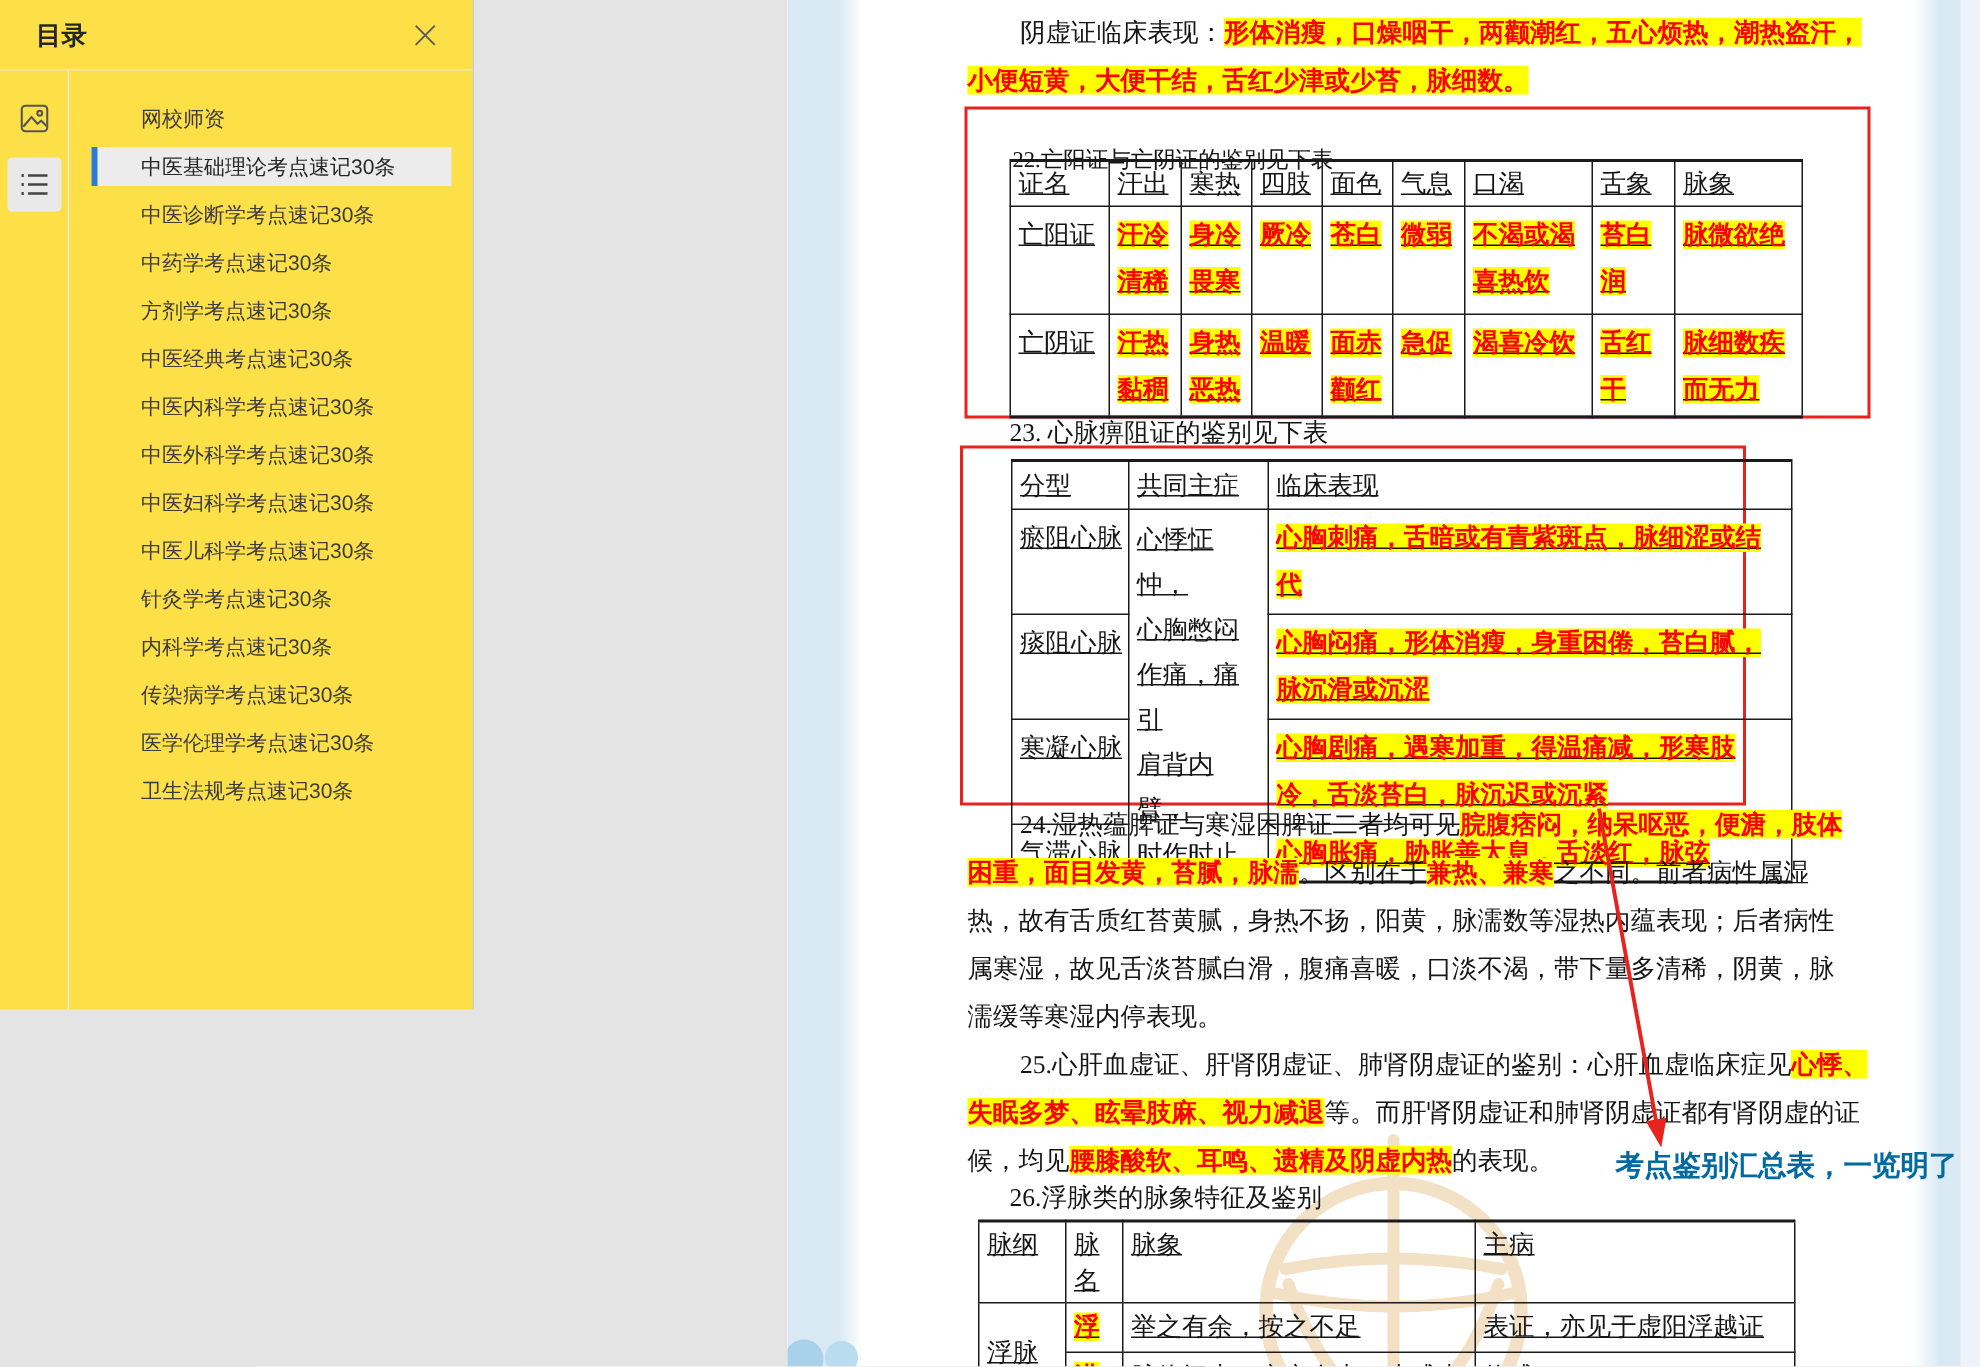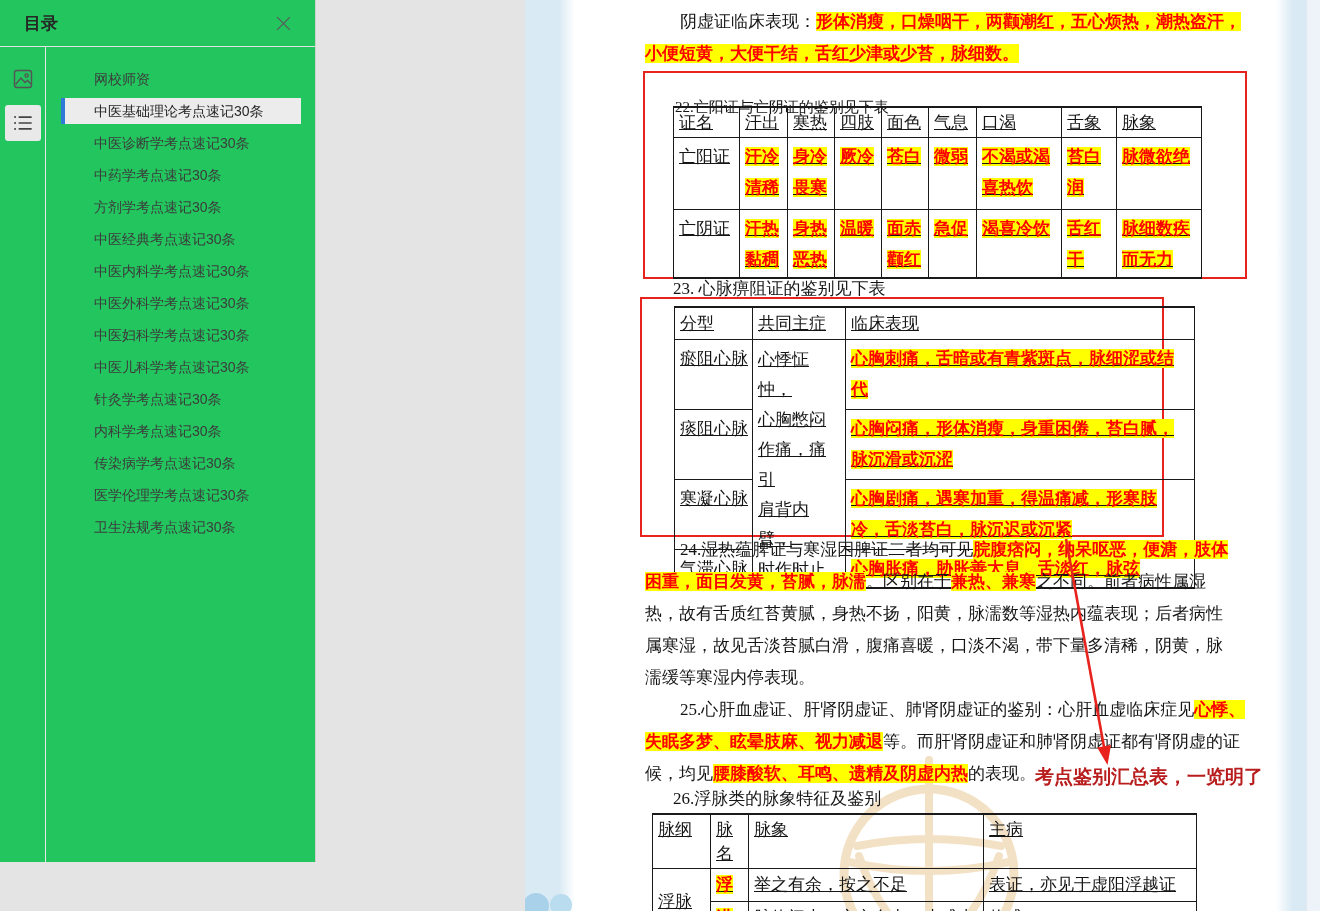--- a/index.html
+++ b/index.html
@@ -1,20 +1,20 @@
 <!DOCTYPE html>
 <html><head>
 <meta charset="utf-8">
 <style>
   * { box-sizing: border-box; margin: 0; padding: 0; }
   html,body { width:1320px; height:911px; overflow:hidden; }
   body { font-family:"Liberation Sans","DejaVu Sans",sans-serif; background:#e5e4e4; position:relative; }
 
   
-  .sidebar { position:absolute; left:0; top:0; width:316px; height:862px; background:#22c55e;
+  .sidebar { position:absolute; left:0; top:0; width:316px; height:673px; background:#fde047;
              border-right:1px solid #cfcfcf; z-index:6; }
   .sb-header { height:47px; border-bottom:1px solid #e3e3e3; display:flex; align-items:center;
                justify-content:space-between; padding:0 22px 0 24px; }
   .sb-title { font-size:17px; font-weight:bold; color:#262626; }
   .sb-close { width:20px; height:20px; cursor:pointer; display:flex; align-items:center; justify-content:center; }
   .sb-body { position:absolute; top:47px; bottom:0; left:0; right:0; }
   .icon-rail { position:absolute; left:0; top:0; bottom:0; width:46px; border-right:1px solid #e8e8e8;
                display:flex; flex-direction:column; align-items:center; padding-top:14px; gap:8px; }
   .rail-btn { width:36px; height:36px; border:none; background:transparent; border-radius:3px;
               display:flex; align-items:center; justify-content:center; cursor:pointer; }
@@ -63,22 +63,22 @@
   #table22 .r1 td { height:72px; }
   #table22 .r2 td { height:62px; }
   #table23 { left:32px; top:7px; width:520px; }
   #table23 th { height:32px; line-height:26px; }
   #table23 .common { white-space:pre-line; line-height:30px; padding-top:5px; }
   #table26 { left:127px; top:813px; width:544px; background:transparent; }
   #table26 th { height:30px; line-height:24px; }
   #table26 td { line-height:26px; }
   #table26 .grp { vertical-align:middle; }
 
-  #annotation { position:absolute; left:510px; top:764px; font-size:19px; font-weight:bold;
-                color:#b91c1c; font-family:"Liberation Serif","DejaVu Serif",serif; white-space:nowrap; }
+  #annotation { position:absolute; left:552px; top:764px; font-size:19px; font-weight:bold;
+                color:#0369a1; font-family:"Liberation Serif","DejaVu Serif",serif; white-space:nowrap; }
   #arrow { position:absolute; left:530px; top:534px; }
   #watermark { position:absolute; left:308px; top:750px; opacity:.5; }
 </style>
 </head>
 <body>
 
 <div class="app">
 
   <aside class="sidebar">
     <div class="sb-header">

